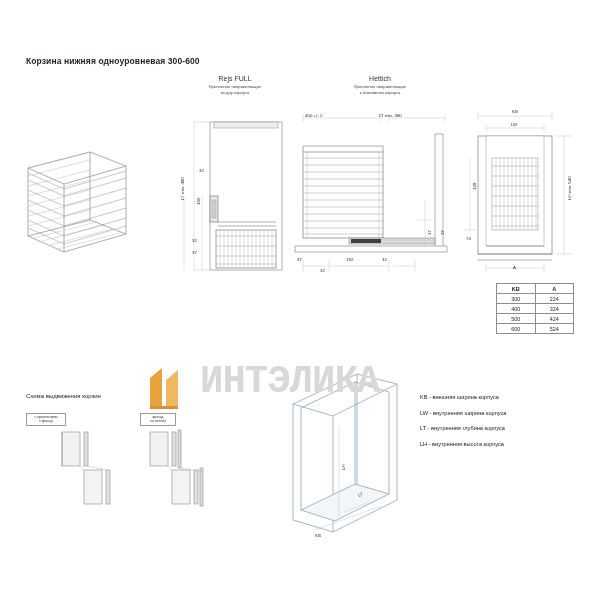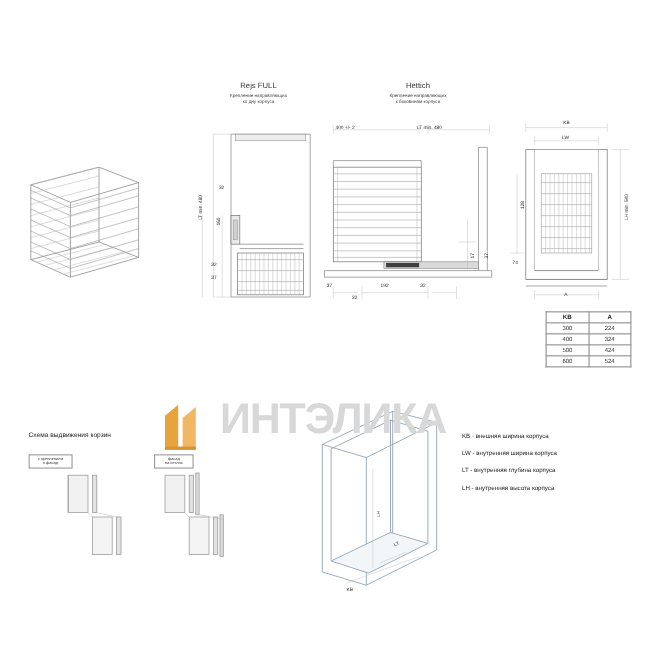--- a/index.html
+++ b/index.html
@@ -44,32 +44,33 @@
   .tagbox {
     position:absolute; border:1px solid #9a9a9a; background:#fff;
     font-size:3.6px; line-height:1.25; text-align:center; color:#333; padding:1px 2px;
   }
 
   
   .wm { position:absolute; left:140px; top:358px; width:330px; height:60px;
         pointer-events:none; }
   .wm .txt {
     position:absolute; left:60px; top:2px;
-    font-family:Liberation Sans, sans-serif;
+    font-family:Liberation Mono, monospace;
     font-size:39px; font-weight:bold; color:#d8d8d8; letter-spacing:-1px;
   }
   .wm .mark { position:absolute; left:0px; top:4px; width:52px; height:52px; }
 
   svg { display:block; overflow:visible; }
 </style>
 </head>
 <body>
 
 <div class="sheet">
 
+  <div class="title">Корзина нижняя одноуровневая 300-600</div>
 
   <div class="basket">
     <svg width="110" height="125" viewBox="0 0 110 125">
       <g stroke="#8a8a8a" stroke-width="0.7" fill="none">
 
         <path d="M6 28 L68 12 L104 26 L42 44 Z"></path>
 
         <path d="M6 28 L6 96"></path>
         <path d="M42 44 L42 112"></path>
         <path d="M104 26 L104 94"></path>

